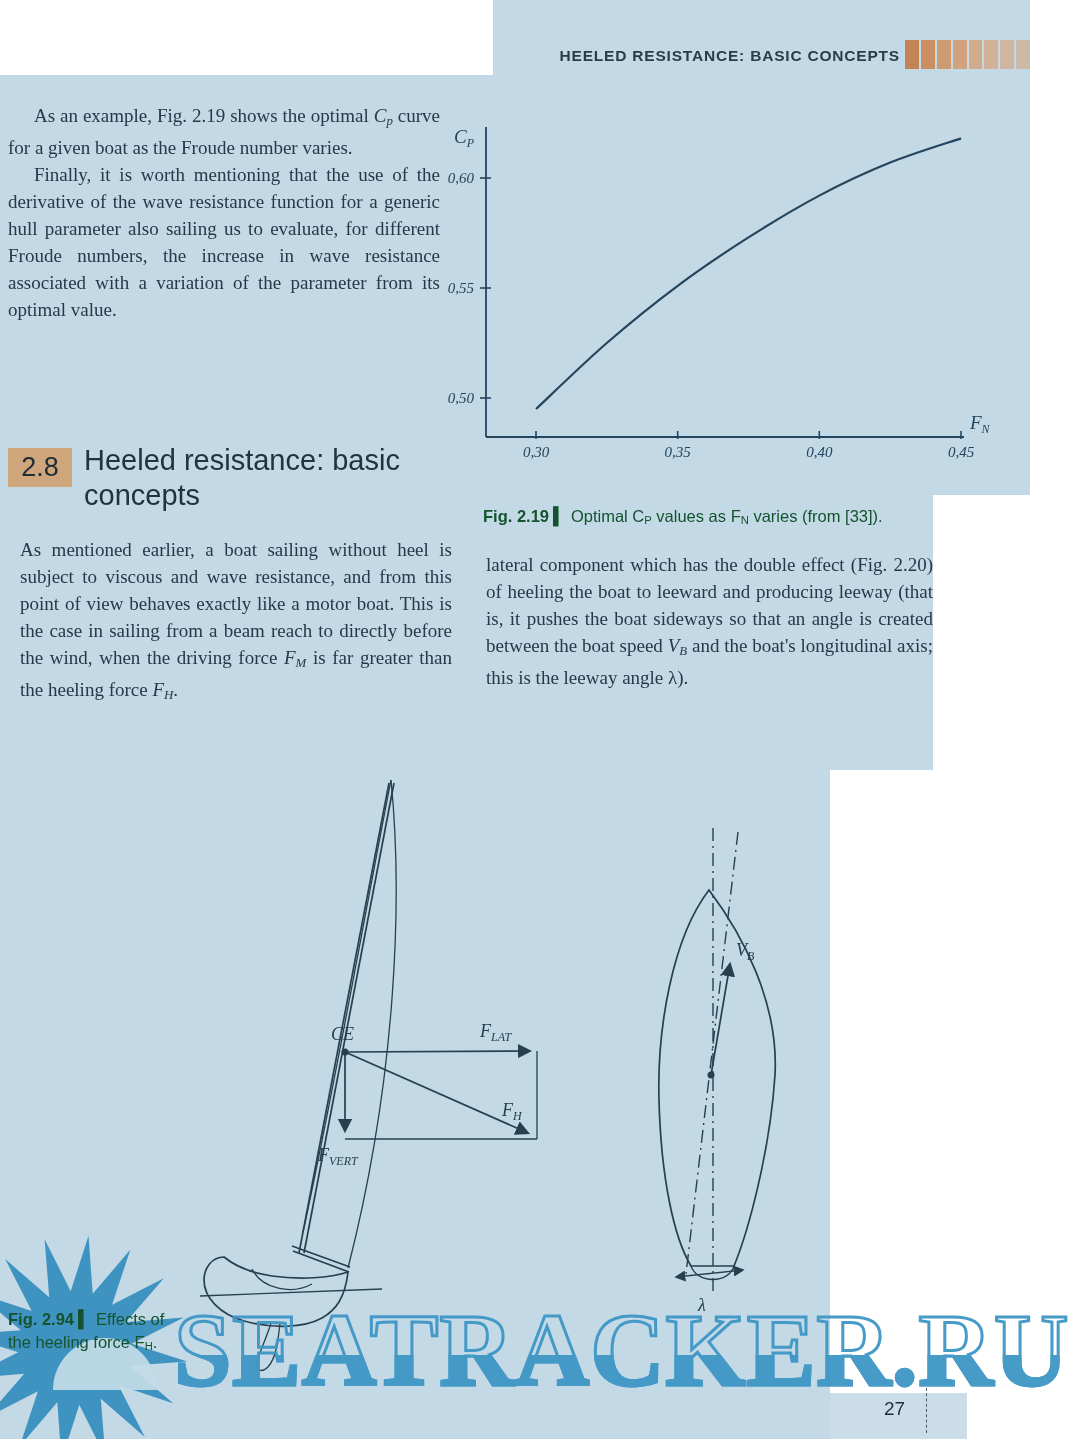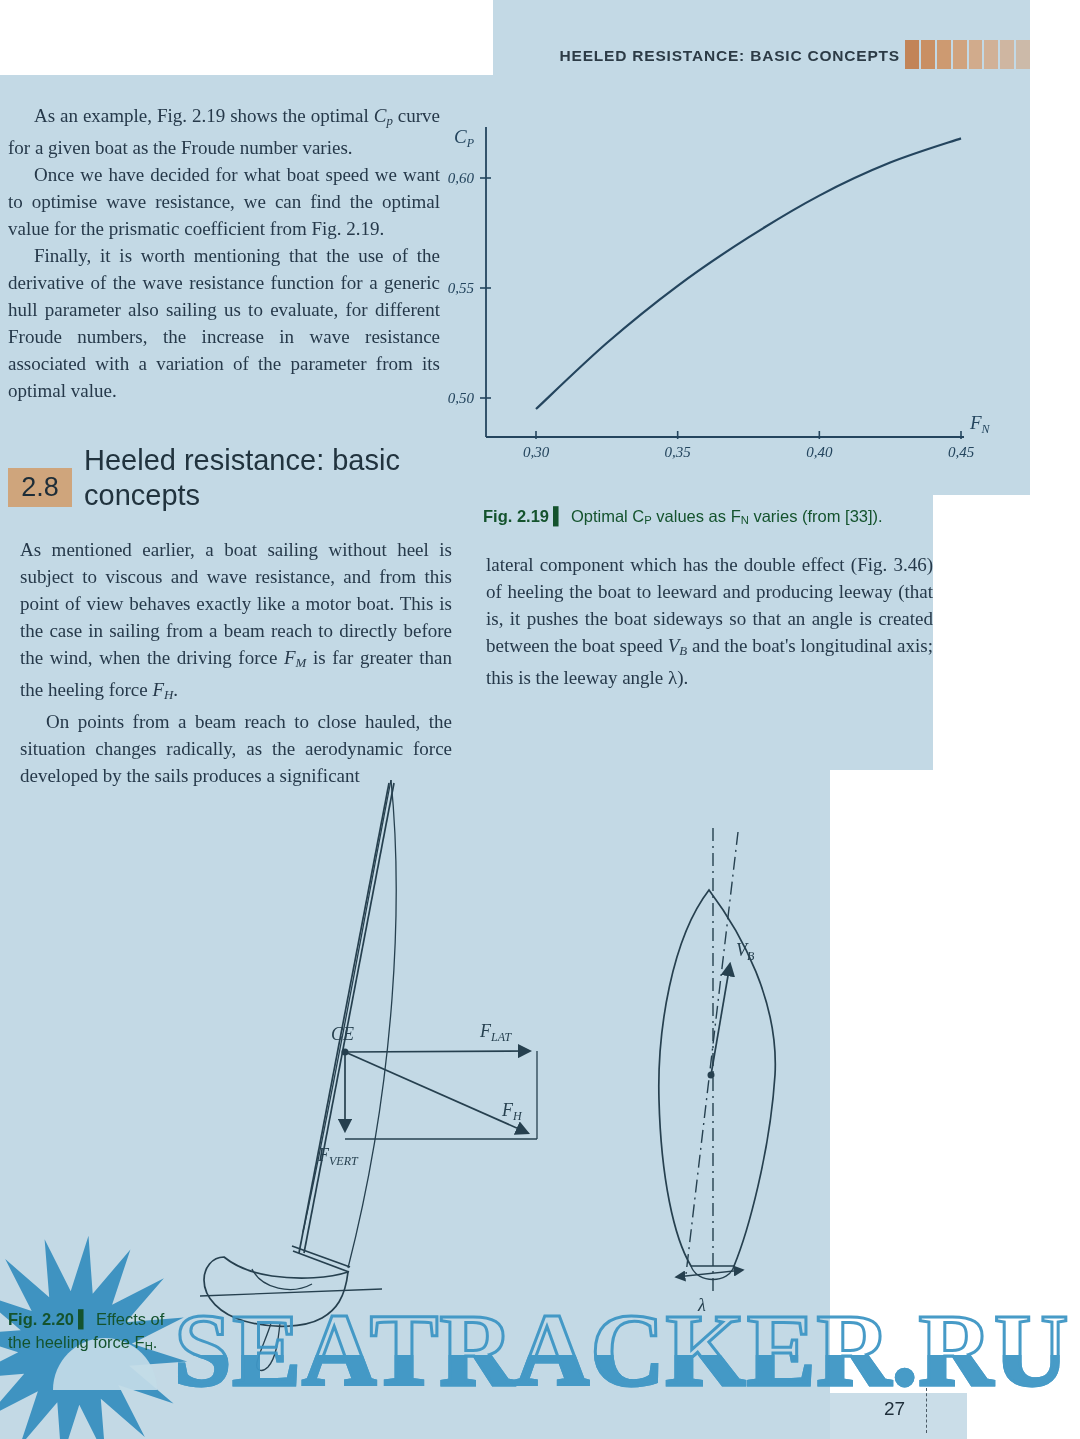--- a/index.html
+++ b/index.html
@@ -17,21 +17,21 @@
 
   
   .textcol{position:absolute;text-align:justify;font-size:19px;line-height:27px;}
   .textcol p{margin:0;}
   .textcol p.indent{text-indent:26px;}
   .seg-b{font-weight:bold;}
   .seg-v{font-style:italic;}
   .seg-sub{font-size:.68em;vertical-align:-0.22em;}
 
   
-  .sec-badge{position:absolute;left:8px;top:468px;width:64px;height:39px;background:#cfa57c;
+  .sec-badge{position:absolute;left:8px;top:448px;width:64px;height:39px;background:#cfa57c;
     font-family:"Liberation Sans",sans-serif;font-size:27px;color:#1d2d38;
     display:flex;align-items:center;justify-content:center;}
   .sec-title{position:absolute;left:84px;top:443px;width:370px;
     font-family:"Liberation Sans",sans-serif;font-size:29px;line-height:35px;color:#21333e;}
 
   
   .fig-caption{position:absolute;font-family:"Liberation Sans",sans-serif;font-size:16.5px;
     line-height:23px;color:#14532d;}
   #cap219{left:483px;top:505px;width:430px;}
   #cap220{left:8px;top:1308px;width:178px;z-index:6;}
@@ -82,34 +82,32 @@
       <div style="background: rgb(205, 154, 113);"></div>
       <div style="background: rgb(208, 163, 126);"></div>
       <div style="background: rgb(209, 171, 140);"></div>
       <div style="background: rgb(209, 177, 151);"></div>
       <div style="background: rgb(207, 182, 161);"></div>
       <div style="background: rgb(204, 186, 169);"></div>
     </div>
 
   <div class="textcol" style="left:8px;top:102px;width:432px;">
     <p class="indent"><span class="">As an example, Fig. 2.19 shows the optimal </span><span class="seg-v ">C</span><span class="seg-v seg-sub">p</span><span class=""> curve for a given boat as the Froude number varies.</span></p>
-    <p class="indent"><span class="">Once we have decided for what boat speed we want to optimise wave resistance, we can find the optimal value for the prismatic coefficient from Fig. 2.19.</span></p>
     <p class="indent"><span class="">Finally, it is worth mentioning that the use of the derivative of the wave resistance function for a generic hull parameter also sailing us to evaluate, for different Froude numbers, the increase in wave resistance associated with a variation of the parameter from its optimal value.</span></p>
   </div>
 
   <div class="sec-badge">2.8</div>
   <div class="sec-title">Heeled resistance: basic concepts</div>
 
   <div class="textcol" style="left:20px;top:536px;width:432px;">
     <p><span class="">As mentioned earlier, a boat sailing without heel is subject to viscous and wave resistance, and from this point of view behaves exactly like a motor boat. This is the case in sailing from a beam reach to directly before the wind, when the driving force </span><span class="seg-v ">F</span><span class="seg-v seg-sub">M</span><span class=""> is far greater than the heeling force </span><span class="seg-v ">F</span><span class="seg-v seg-sub">H</span><span class="">.</span></p>
-    <p class="indent"><span class="">On points from a beam reach to close hauled, the situation changes radically, as the aerodynamic force developed by the sails produces a significant</span></p>
   </div>
 
   <div class="textcol" style="left:486px;top:551px;width:447px;">
-    <p><span class="">lateral component which has the double effect (Fig. 3.46) of heeling the boat to leeward and producing leeway (that is, it pushes the boat sideways so that an angle is created between the boat speed </span><span class="seg-v ">V</span><span class="seg-v seg-sub">B</span><span class=""> and the boat's longitudinal axis; this is the leeway angle λ).</span></p>
+    <p><span class="">lateral component which has the double effect (Fig. 2.20) of heeling the boat to leeward and producing leeway (that is, it pushes the boat sideways so that an angle is created between the boat speed </span><span class="seg-v ">V</span><span class="seg-v seg-sub">B</span><span class=""> and the boat's longitudinal axis; this is the leeway angle λ).</span></p>
   </div>
 
   <svg id="chart-svg" width="560" height="370" viewBox="0 0 560 370">
     <path class="axis" d="M36,22 L36,332"></path>
     <path class="axis" d="M36,332 L514,332"></path>
     <text class="axis-label" x="4" y="38"><tspan>C</tspan><tspan class="ssub" dy="4">P</tspan></text>
     <text class="axis-label" x="520" y="324"><tspan>F</tspan><tspan class="ssub" dy="4">N</tspan></text>
     <g id="plot-dynamic">
         <line x1="86" y1="326" x2="86" y2="334" class="tick-line"></line>
         <text x="86" y="352" text-anchor="middle" class="tick-label">0,30</text>
@@ -172,20 +170,20 @@
       <path class="fig-thin" d="M536,517 L603,510" marker-start="url(#arr)" marker-end="url(#arr)"></path>
       <text class="fig-label" x="558" y="551">λ</text>
     </g>
   </svg>
 
   <svg id="starburst" width="240" height="209" viewBox="0 0 240 209">
     <polygon points="133.5,5.8 137.7,63.8 175.4,19.5 157.1,74.7 208.9,48.2 170.8,92.2 228.8,87.6 176.8,113.7 232.2,131.5 174.2,135.7 218.5,173.4 163.3,155.1 189.8,206.9 145.8,168.8 150.4,226.8 124.3,174.8 106.5,230.2 102.3,172.2 64.6,216.5 82.9,161.3 31.1,187.8 69.2,143.8 11.2,148.4 63.2,122.3 7.8,104.5 65.8,100.3 21.5,62.6 76.7,80.9 50.2,29.1 94.2,67.2 89.6,9.2 115.7,61.2" fill="#3f93c1"></polygon>
     <path d="M98,160 A52,52 0 0 1 202,160 Z" fill="#c3dbe7" opacity="0.93"></path>
   </svg>
 
-  <div class="fig-caption" id="cap220"><span class="seg-b ">Fig. 2.20</span><span class="seg-b "> ▍</span><span class=""> Effects of the heeling force </span><span class="">F</span><span class="seg-sub">H</span><span class="">.</span></div>
+  <div class="fig-caption" id="cap220"><span class="seg-b ">Fig. 2.94</span><span class="seg-b "> ▍</span><span class=""> Effects of the heeling force </span><span class="">F</span><span class="seg-sub">H</span><span class="">.</span></div>
 
   <div id="watermark">SEATRACKER.RU</div>
 
   <div class="page-num">27</div>
   <div class="page-num-rule"></div>
 
 </div>
 
 </body></html>

